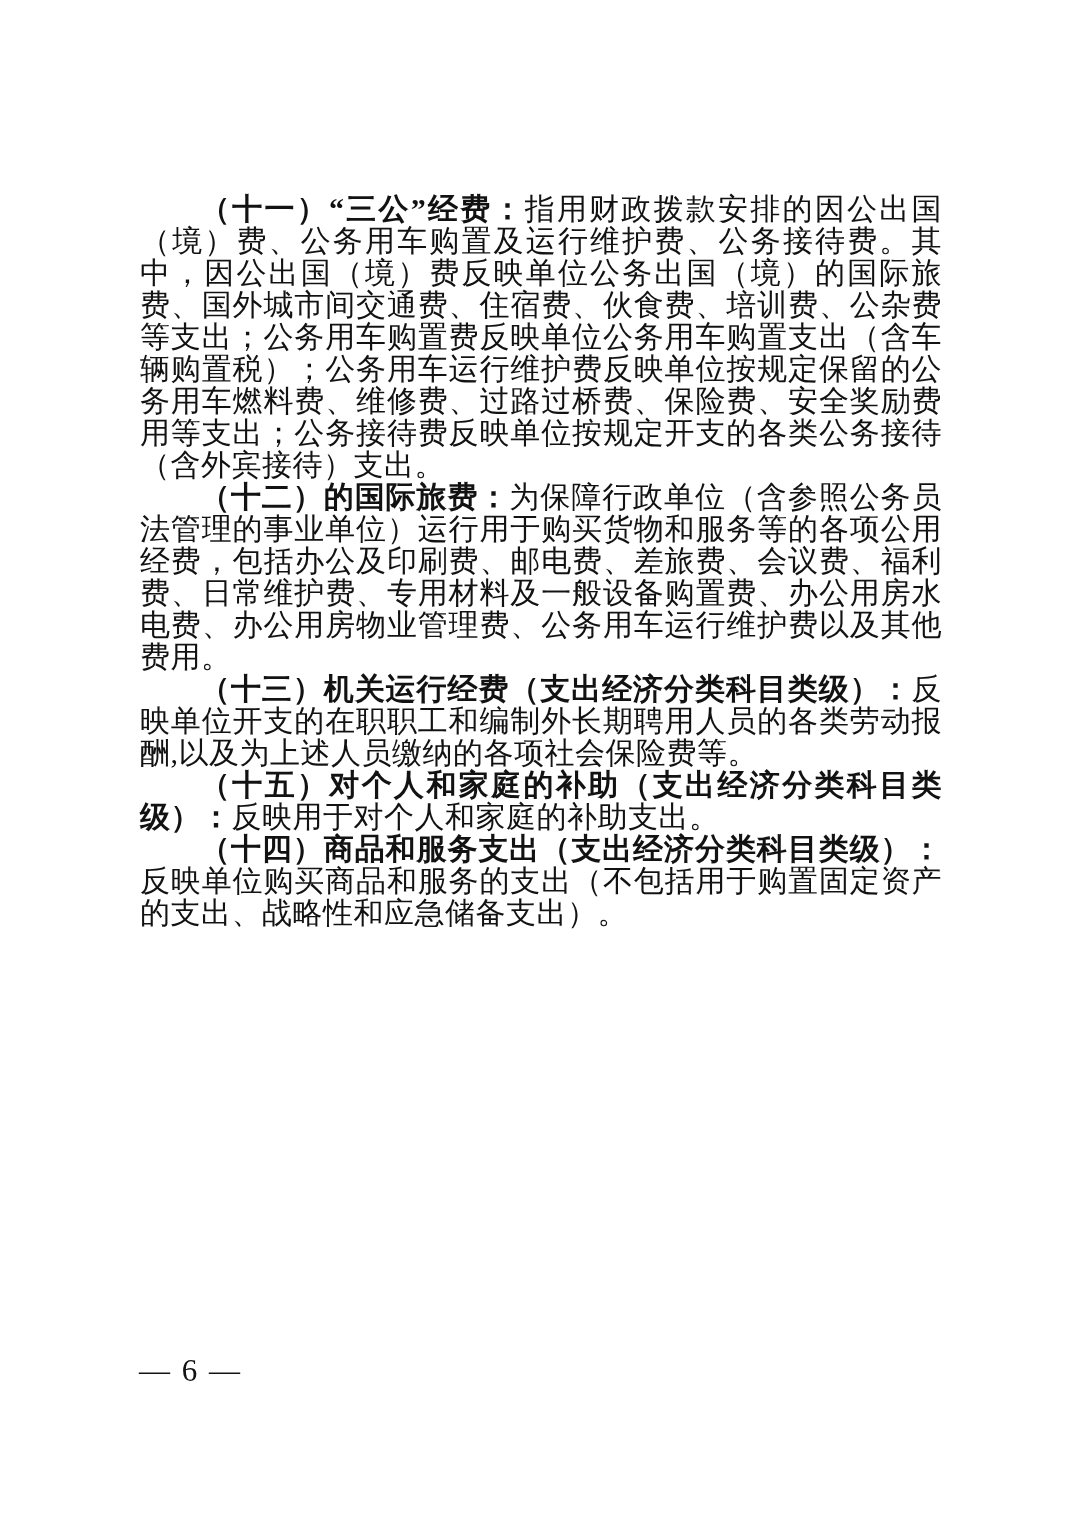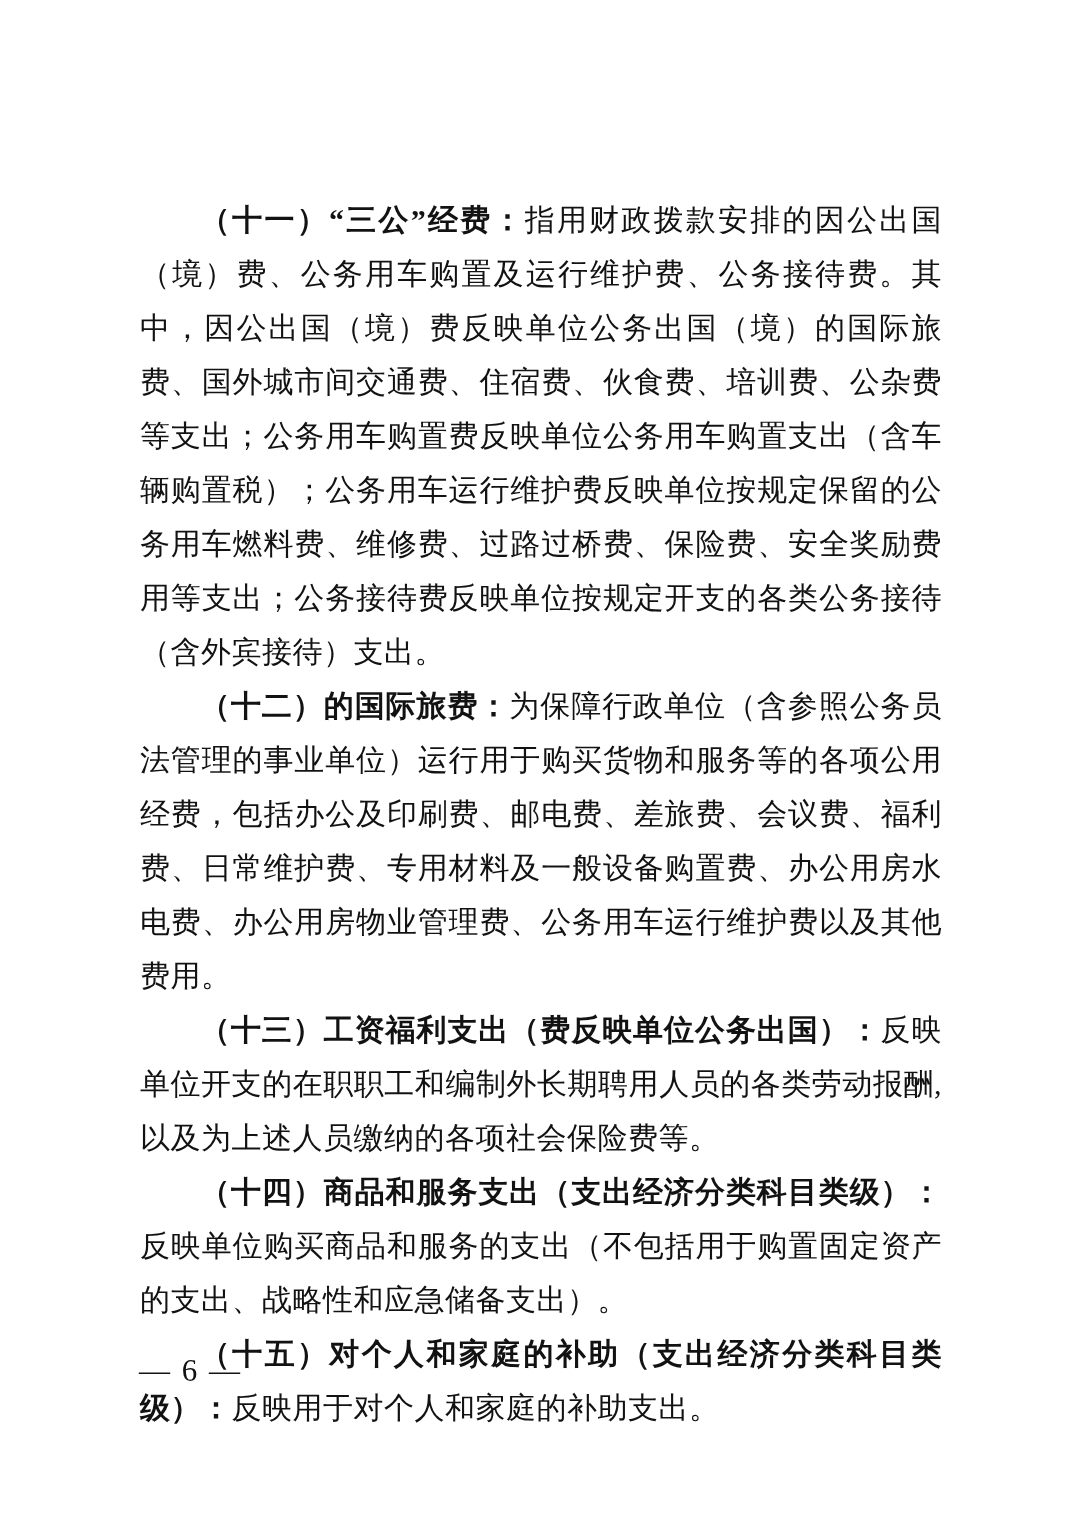--- a/index.html
+++ b/index.html
@@ -23,21 +23,21 @@
     left: 140px;
     top: 193px;
     width: 802px;
   }
   p.para {
     margin: 0;
     padding: 0;
     text-indent: 2em;
     font-family: "Liberation Serif", "DejaVu Serif", serif;
     font-size: 30px;
-    line-height: 54px;
+    line-height: 32px;
     color: #121212;
     text-align: justify;
     text-justify: inter-character;
     letter-spacing: 0.5px;
   }
   p.para .head {
     font-weight: bold;
   }
   .footer {
     position: absolute;
@@ -50,20 +50,20 @@
     letter-spacing: 2px;
   }
 </style>
 </head>
 <body>
 
 <div class="page">
   <div class="content" id="paragraphs">
       <p class="para"><span class="head">（十一）“三公”经费：</span><span>指用财政拨款安排的因公出国（境）费、公务用车购置及运行维护费、公务接待费。其中，因公出国（境）费反映单位公务出国（境）的国际旅费、国外城市间交通费、住宿费、伙食费、培训费、公杂费等支出；公务用车购置费反映单位公务用车购置支出（含车辆购置税）；公务用车运行维护费反映单位按规定保留的公务用车燃料费、维修费、过路过桥费、保险费、安全奖励费用等支出；公务接待费反映单位按规定开支的各类公务接待（含外宾接待）支出。</span></p>
       <p class="para"><span class="head">（十二）的国际旅费：</span><span>为保障行政单位（含参照公务员法管理的事业单位）运行用于购买货物和服务等的各项公用经费，包括办公及印刷费、邮电费、差旅费、会议费、福利费、日常维护费、专用材料及一般设备购置费、办公用房水电费、办公用房物业管理费、公务用车运行维护费以及其他费用。</span></p>
-      <p class="para"><span class="head">（十三）工资福利支出（费反映单位公务出国）：</span><span>反映单位开支的在职职工和编制外长期聘用人员的各类劳动报酬,以及为上述人员缴纳的各项社会保险费等。</span></p>
+      <p class="para"><span class="head">（十三）机关运行经费（支出经济分类科目类级）：</span><span>反映单位开支的在职职工和编制外长期聘用人员的各类劳动报酬,以及为上述人员缴纳的各项社会保险费等。</span></p>
+      <p class="para"><span class="head">（十五）对个人和家庭的补助（支出经济分类科目类级）：</span><span>反映用于对个人和家庭的补助支出。</span></p>
       <p class="para"><span class="head">（十四）商品和服务支出（支出经济分类科目类级）：</span><span>反映单位购买商品和服务的支出（不包括用于购置固定资产的支出、战略性和应急储备支出）。</span></p>
-      <p class="para"><span class="head">（十五）对个人和家庭的补助（支出经济分类科目类级）：</span><span>反映用于对个人和家庭的补助支出。</span></p>
     </div>
   <div class="footer">
     <span>— 6 —</span>
   </div>
 </div>
 
 </body></html>

